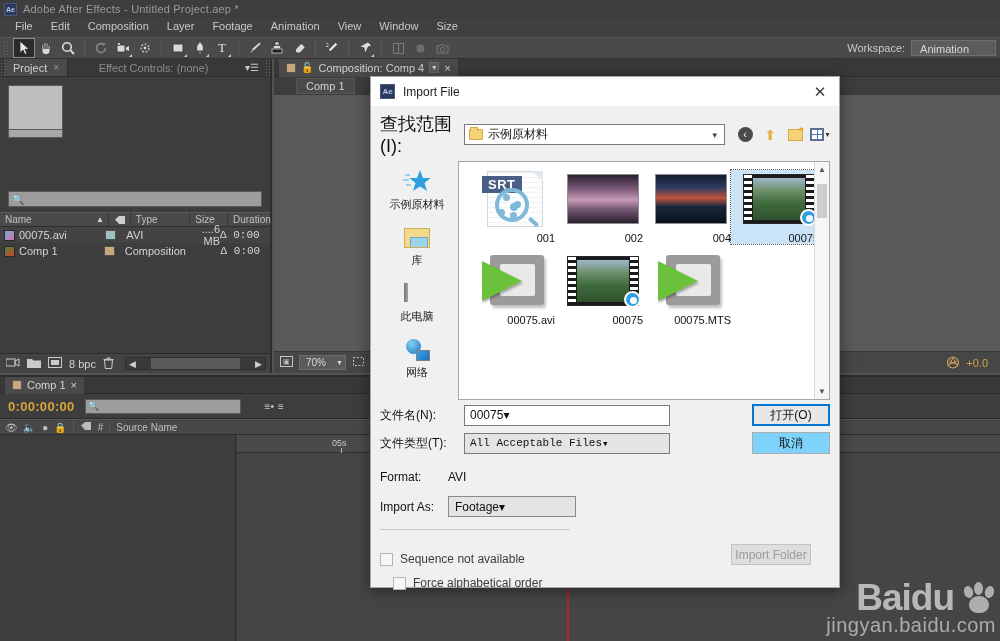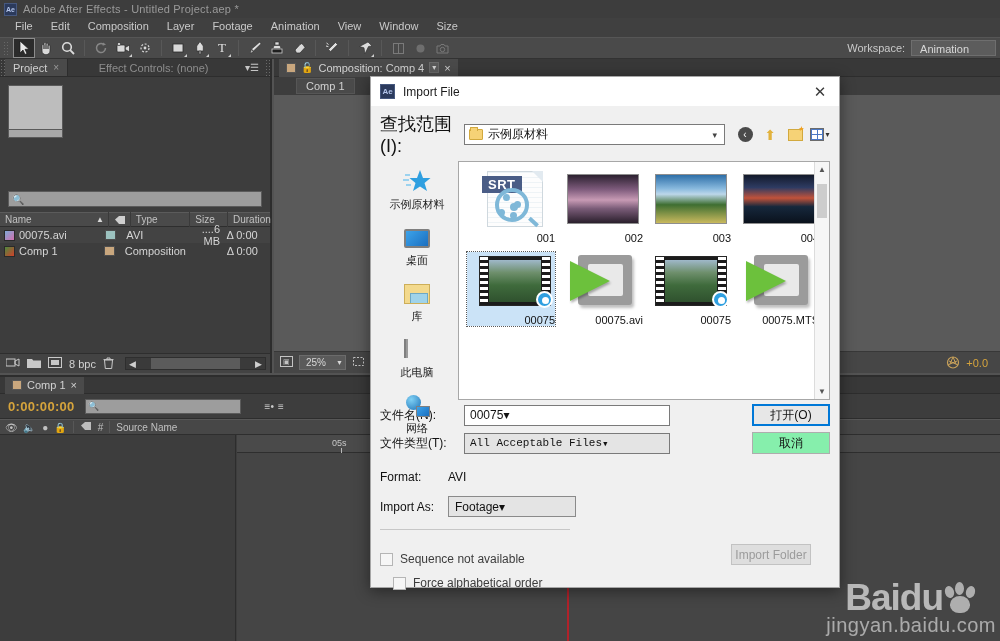--- a/index.html
+++ b/index.html
@@ -100,21 +100,21 @@
   .proj-row.alt { background: #434343; }
   .pr-name { width: 110px; display: flex; align-items: center; padding-left: 4px; }
   .pr-icon { width: 11px; height: 11px; margin-right: 4px; border: 1px solid #2a2a2a;
              background: linear-gradient(135deg,#7ea9d6,#d06fae); }
   .pr-icon.comp { background: linear-gradient(135deg,#4d8a3f,#d0402a); }
   .pr-tag { width: 22px; display:flex; align-items:center;}
   .swatch { width: 11px; height: 10px; background: #9cc2bf; border:1px solid #4e4e4e;}
   .swatch.tan { background: #c9a77e; }
   .pr-type { width: 60px; }
   .pr-size { width: 38px; text-align: right; }
-  .pr-dur { width: 52px; text-align: center; padding-right:6px;}
+  .pr-dur { width: 52px; text-align: left; padding-right:6px;font-family:Liberation Mono, monospace;}
 
   .proj-footer {
     position: absolute; bottom: 0; left: 0; right: 0; height: 20px; background: #434343;
     border-top: 1px solid #2e2e2e; display: flex; align-items: center; padding-left: 6px; gap: 7px;
   }
   .pf-icon { color: #c9c9c9; font-size: 11px; }
   .bpc { font-size: 11px; color: #d2d2d2; }
   .pf-scroll { flex: 1; height: 13px; margin: 0 4px; background: #3a3a3a; border: 1px solid #2e2e2e;
                display: flex; align-items: center; }
   .pf-scroll .thumbbar { flex: 1; height: 11px; background: #5b5b5b; margin: 0 12px; }
@@ -292,21 +292,21 @@
                    border-left: 26px solid #bfbfbf; border-top: 13px solid transparent;
                    border-bottom: 13px solid transparent; }
 
   .fields { padding: 4px 9px 0 9px; }
   .frow { display: flex; align-items: center; margin-bottom: 6px; gap: 6px; }
   .flabel2 { font-size: 12px; color: #111; width: 78px; }
   .fcombo { width: 206px; height: 21px; background: #fff; border: 1px solid #7a7a7a;
             display: flex; align-items: center; padding-left: 5px; font-size: 12px; color: #111;
             position: relative; }
   .fcombo.gray { background: #e4e4e4; font-family: "Liberation Mono", monospace; font-size: 11px; }
-  .btn { width: 78px; height: 22px; background: #86efac; border: 1px solid #adadad;
+  .btn { width: 78px; height: 22px; background: #7dd3fc; border: 1px solid #adadad;
          font-size: 12px; color: #111; display:flex; align-items:center; justify-content:center; }
   .btn.primary { border: 2px solid #0078d7; background: #e7e7e7; font-weight: normal; }
   .btnbox { margin-left: auto; }
 
   .meta { padding: 10px 25px 0 9px; }
   .mrow { display: flex; align-items: center; margin-bottom: 12px; }
   .mlabel { font-size: 12px; color: #111; width: 68px; }
   .mvalue { font-size: 12px; color: #111; }
   .sel-footage { width: 128px; height: 21px; background: #e4e4e4; border: 1px solid #8a8a8a;
                  display:flex; align-items:center; padding-left: 6px; font-size: 12px; color: #111;
@@ -316,21 +316,21 @@
   .chkrow { display: flex; align-items: center; gap: 7px; margin-bottom: 10px; }
   .chk { width: 13px; height: 13px; border: 1px solid #b5b5b5; background: #f6f6f6; }
   .chklabel { font-size: 12px; color: #3c3c3c; }
   .import-folder { position: absolute; right: 28px; bottom: 22px; width: 80px; height: 21px;
                    background: #dedede; border: 1px solid #c2c2c2; color: #9b9b9b; font-size: 12px;
                    display: flex; align-items: center; justify-content: center; }
 
   
   .watermark { position: absolute; right: 4px; bottom: 4px; text-align: center; pointer-events: none;
                opacity: .62; }
-  .wm-row { display: flex; align-items: center; justify-content: center; gap: 0; }
+  .wm-row { display: flex; align-items: center; justify-content: flex-end; gap: 8px; }
   .wm-baidu { font-size: 37px; font-weight: bold; color: #fff; letter-spacing: -1px; line-height: 40px;}
   .wm-cn { font-size: 31px; font-weight: bold; color: #e0e0e0; }
   .wm-sub { font-size: 20px; color: #e8e8e8; letter-spacing: .5px; margin-top: -4px;}
   .paw { position: relative; width: 34px; height: 32px; }
   .paw i { position: absolute; background: #efefef; border-radius: 50%; }
   .paw i:nth-child(1){ left: 2px; top: 4px; width: 9px; height: 12px; transform: rotate(-18deg);}
   .paw i:nth-child(2){ left: 12px; top: 0px; width: 9px; height: 13px; }
   .paw i:nth-child(3){ left: 23px; top: 4px; width: 9px; height: 12px; transform: rotate(18deg);}
   .paw i:nth-child(4){ left: 7px; top: 14px; width: 20px; height: 17px; border-radius: 50% 50% 45% 45%;}
 </style>
@@ -586,21 +586,21 @@
       
     </div>
     <div class="comp-footer">
       <span class="foot-icon">
         <svg width="13" height="11" viewBox="0 0 13 11">
             <rect x=".5" y=".5" width="12" height="10" fill="none" stroke="#c3c3c3"></rect>
             <text x="3" y="8" font-size="7" fill="#c3c3c3">▣</text>
           </svg>
       </span>
       <span class="zoom-sel">
-        <span>25%</span>
+        <span>70%</span>
         <span style="font-size:7px;">▼</span>
       </span>
       <span class="foot-icon">
         <svg width="13" height="11" viewBox="0 0 13 11">
             <rect x="1.5" y="1.5" width="10" height="8" fill="none" stroke="#c3c3c3" stroke-dasharray="2 1.5"></rect>
           </svg>
       </span>
       <span class="audio-lvl">
         <svg width="15" height="13" viewBox="0 0 15 13">
             <circle cx="7" cy="6.5" r="5.5" fill="none" stroke="#c9a25a" stroke-width="1.2"></circle>
@@ -698,26 +698,20 @@
           <span class="pl-ico">
             <svg width="28" height="26" viewBox="0 0 28 26">
                 <path d="M17 1 L20 9 L27.5 9 L21.5 14 L24 22 L17 17.5 L10 22 L12.5 14 L6.5 9 L14 9 Z" fill="#2f9fe0"></path>
                 <path d="M2 6 h5 M0 11 h6 M3 16 h5" stroke="#7fc7ee" stroke-width="1.6"></path>
               </svg>
           </span>
           <span class="pl-label">示例原材料</span>
         </div>
         <div class="place">
           <span class="pl-ico">
-              <span class="desk-ico"></span>
-            </span>
-          <span class="pl-label">桌面</span>
-        </div>
-        <div class="place">
-          <span class="pl-ico">
               <span class="lib-ico"></span>
             </span>
           <span class="pl-label">库</span>
         </div>
         <div class="place">
           <span class="pl-ico">
             <span class="pc-ico"><span class="scr"></span><span class="base"></span></span>
           </span>
           <span class="pl-label">此电脑</span>
         </div>
@@ -750,26 +744,20 @@
           <div class="flabel">001</div>
         </div>
 
         <div class="fitem">
           <div class="fthumb">
               <div class="photo p002"></div>
             </div>
           <div class="flabel">002</div>
         </div>
 
-        <div class="fitem">
-          <div class="fthumb">
-              <div class="photo p003"></div>
-            </div>
-          <div class="flabel">003</div>
-        </div>
 
         <div class="fitem">
           <div class="fthumb">
               <div class="photo p004"></div>
             </div>
           <div class="flabel">004</div>
         </div>
 
         <div class="fitem selected">
           <div class="fthumb">

